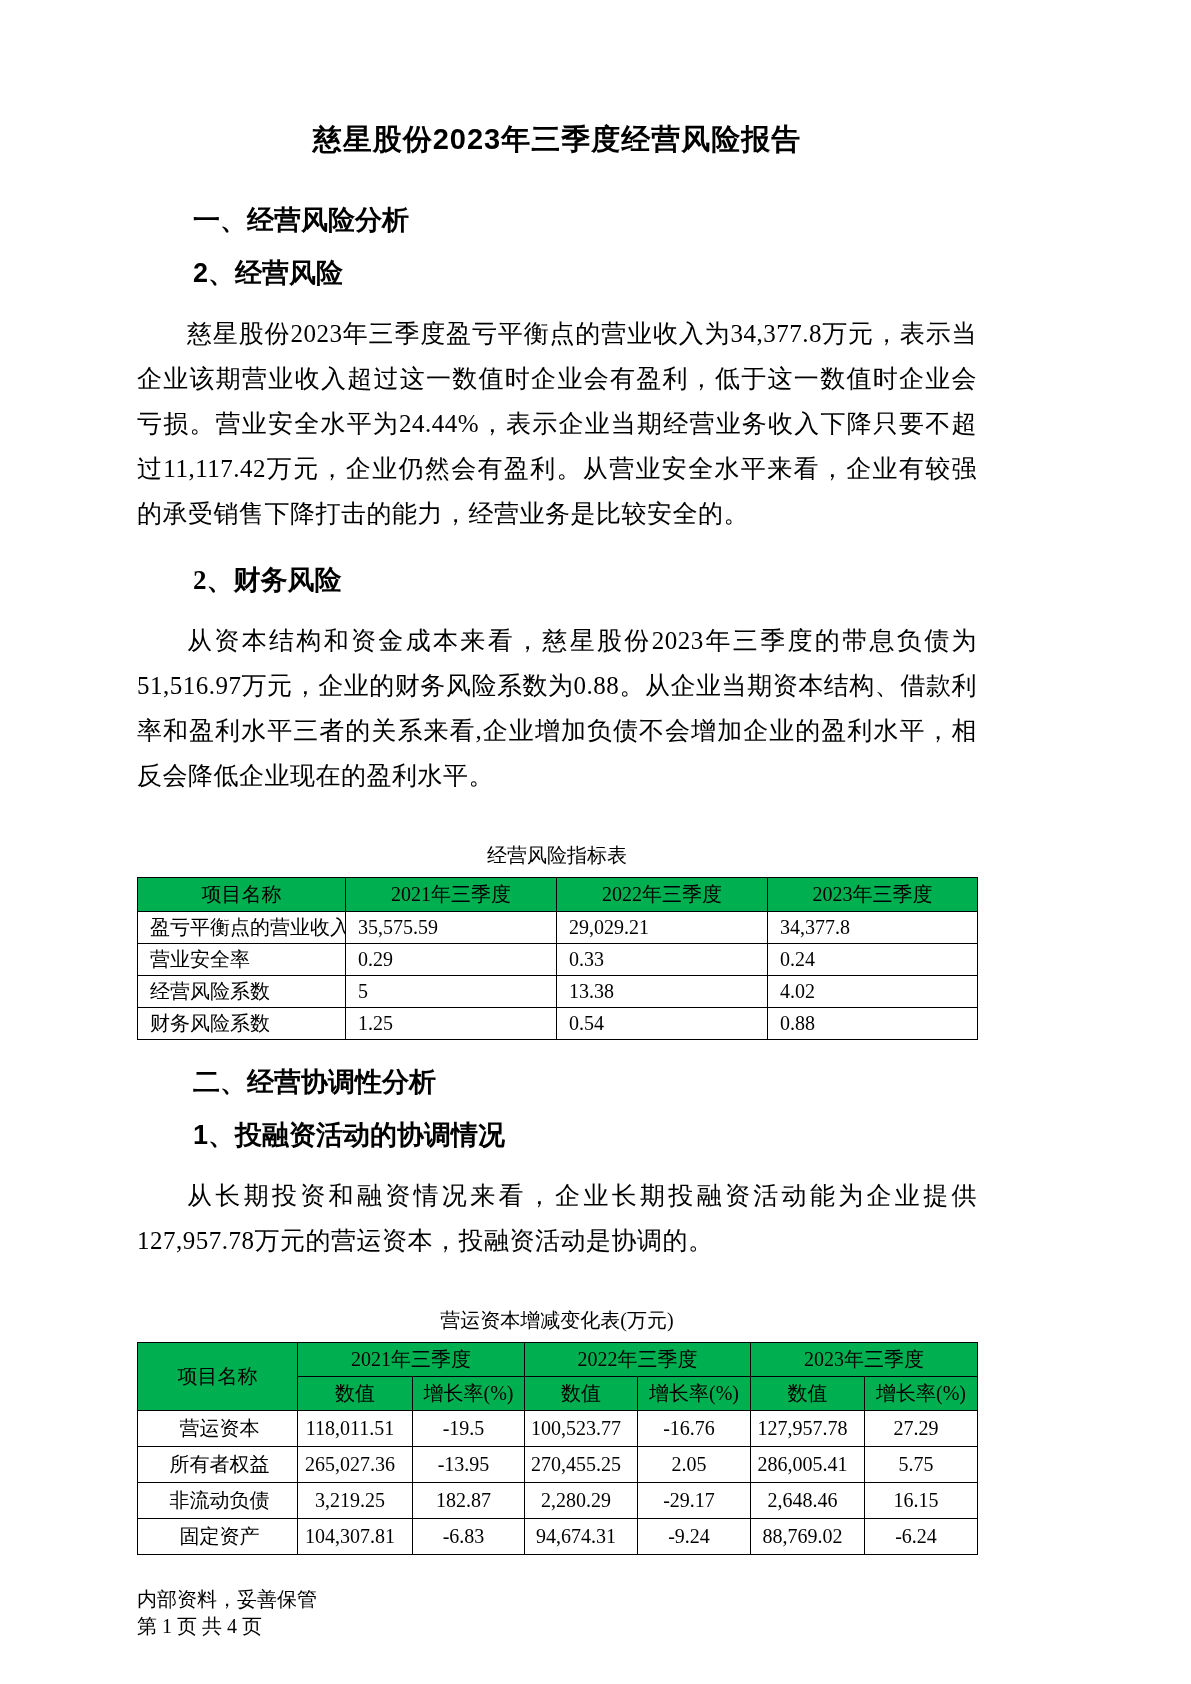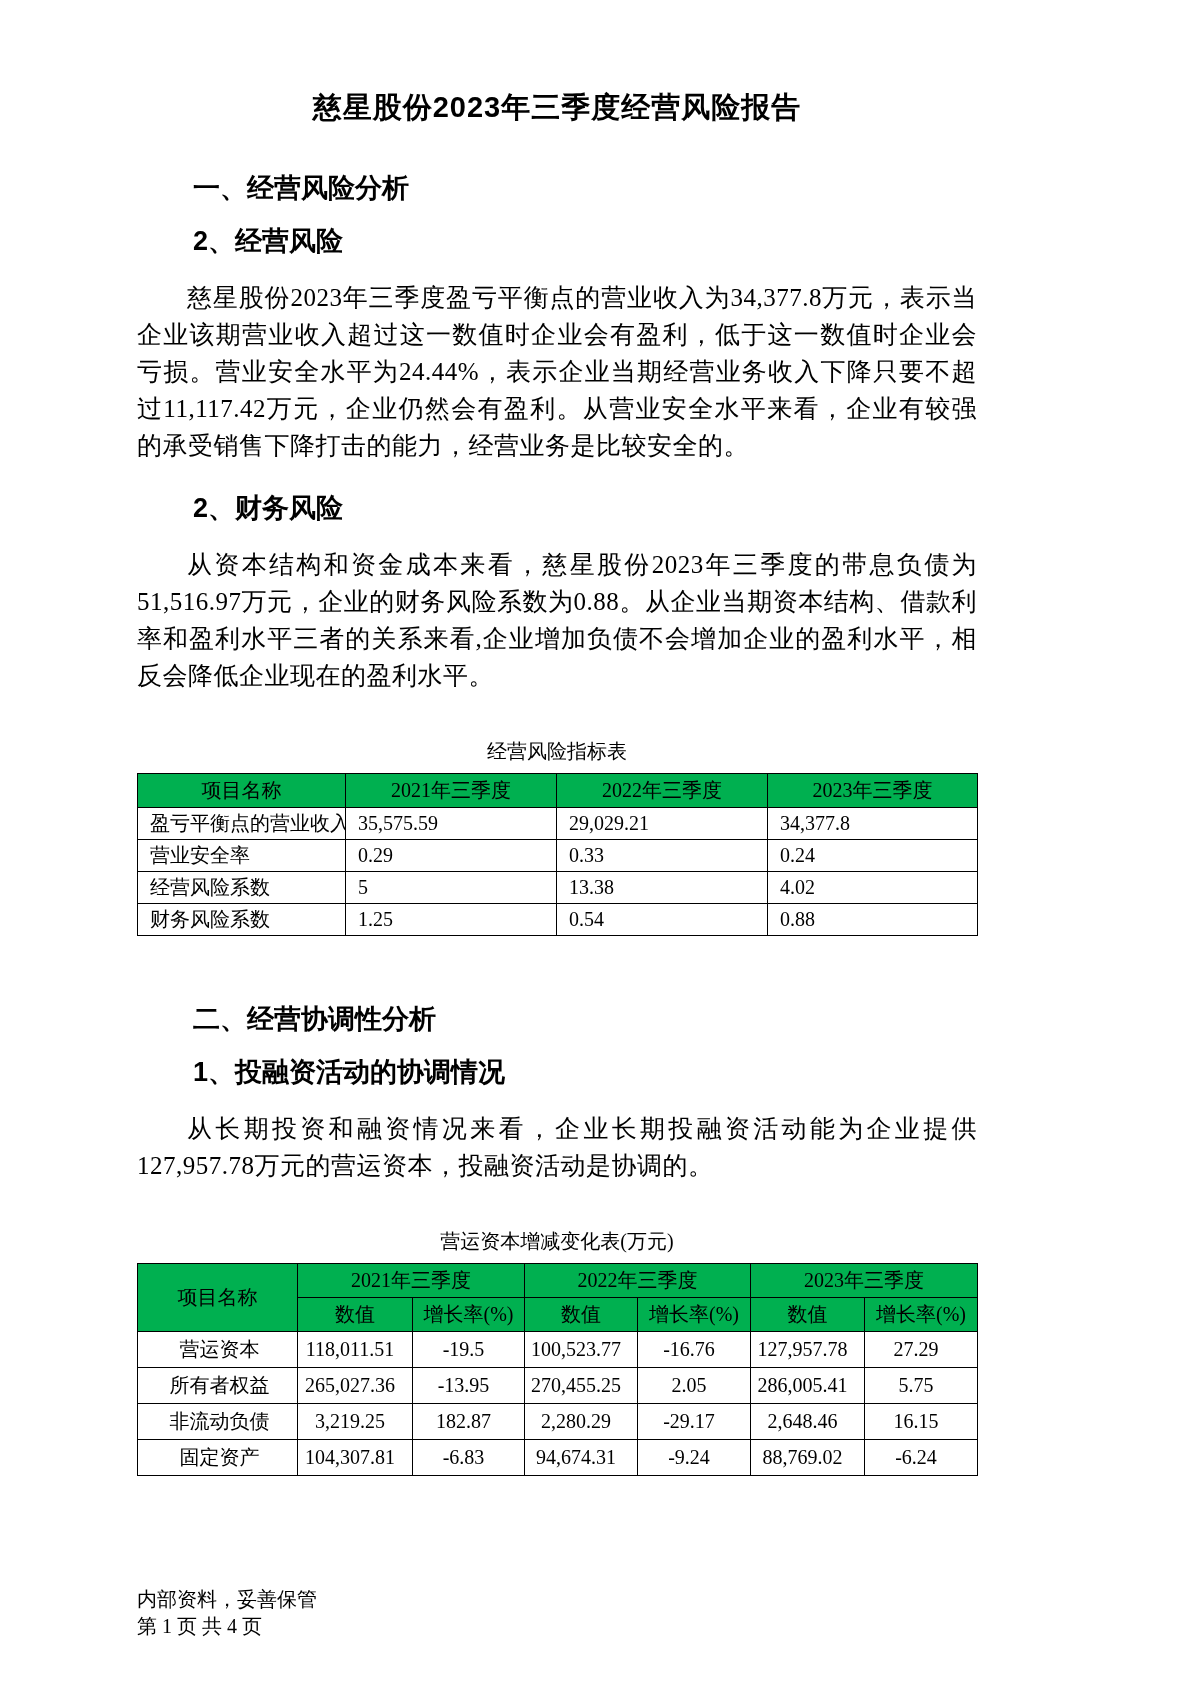--- a/index.html
+++ b/index.html
@@ -14,21 +14,21 @@
     font-family: "Liberation Serif", "DejaVu Serif", serif;
     overflow: hidden;
   }
   .content {
     position: absolute;
     left: 137px;
     top: 0;
     width: 840px;
   }
   .title {
-    margin: 88px 0 0 0;
+    margin: 120px 0 0 0;
     text-align: center;
     font-size: 29px;
     font-weight: bold;
     font-family: "Liberation Sans", "DejaVu Sans", sans-serif;
     letter-spacing: 1px;
   }
   .h-section {
     margin: 42px 0 0 0;
     padding-left: 56px;
     font-size: 27px;
@@ -38,21 +38,21 @@
   .h-sub {
     margin: 17px 0 0 0;
     padding-left: 56px;
     font-size: 27px;
     font-weight: bold;
     font-family: "Liberation Sans", "DejaVu Sans", sans-serif;
   }
   .body-para {
     margin: 20px 0 0 0;
     font-size: 25px;
-    line-height: 37px;
+    line-height: 45px;
     text-align: justify;
     text-indent: 50px;
     letter-spacing: 0.5px;
   }
   .tbl-caption {
     margin: 44px 0 8px 0;
     text-align: center;
     font-size: 20px;
   }
   table.tbl {
@@ -81,21 +81,21 @@
   .footer {
     position: absolute;
     left: 137px;
     top: 1586px;
     width: 840px;
     display: flex;
     justify-content: space-between;
     font-size: 20px;
     flex-direction: column;
   }
-  .sp { margin-top: 26px; }
+  .sp { margin-top: 26px; font-family: Liberation Serif, serif; }
 </style>
 </head>
 <body>
 
 <div class="page">
   <div class="content">
 
     <h1 class="title">慈星股份2023年三季度经营风险报告</h1>
 
     <h2 class="h-section">一、经营风险分析</h2>
@@ -142,21 +142,21 @@
         </tr>
         <tr>
           <td>财务风险系数</td>
           <td>1.25</td>
           <td>0.54</td>
           <td>0.88</td>
         </tr>
       </tbody>
     </table>
 
-    <h2 class="h-section" style="margin-top:65px">二、经营协调性分析</h2>
+    <h2 class="h-section" style="margin-top:24px">二、经营协调性分析</h2>
     <h3 class="h-sub">1、投融资活动的协调情况</h3>
     <p class="body-para">从长期投资和融资情况来看，企业长期投融资活动能为企业提供127,957.78万元的营运资本，投融资活动是协调的。</p>
 
     <div class="tbl-caption">营运资本增减变化表(万元)</div>
     <table class="tbl tbl2">
       <colgroup>
         <col style="width:160px">
         <col style="width:115px">
           <col style="width:112px">
         <col style="width:113px">

